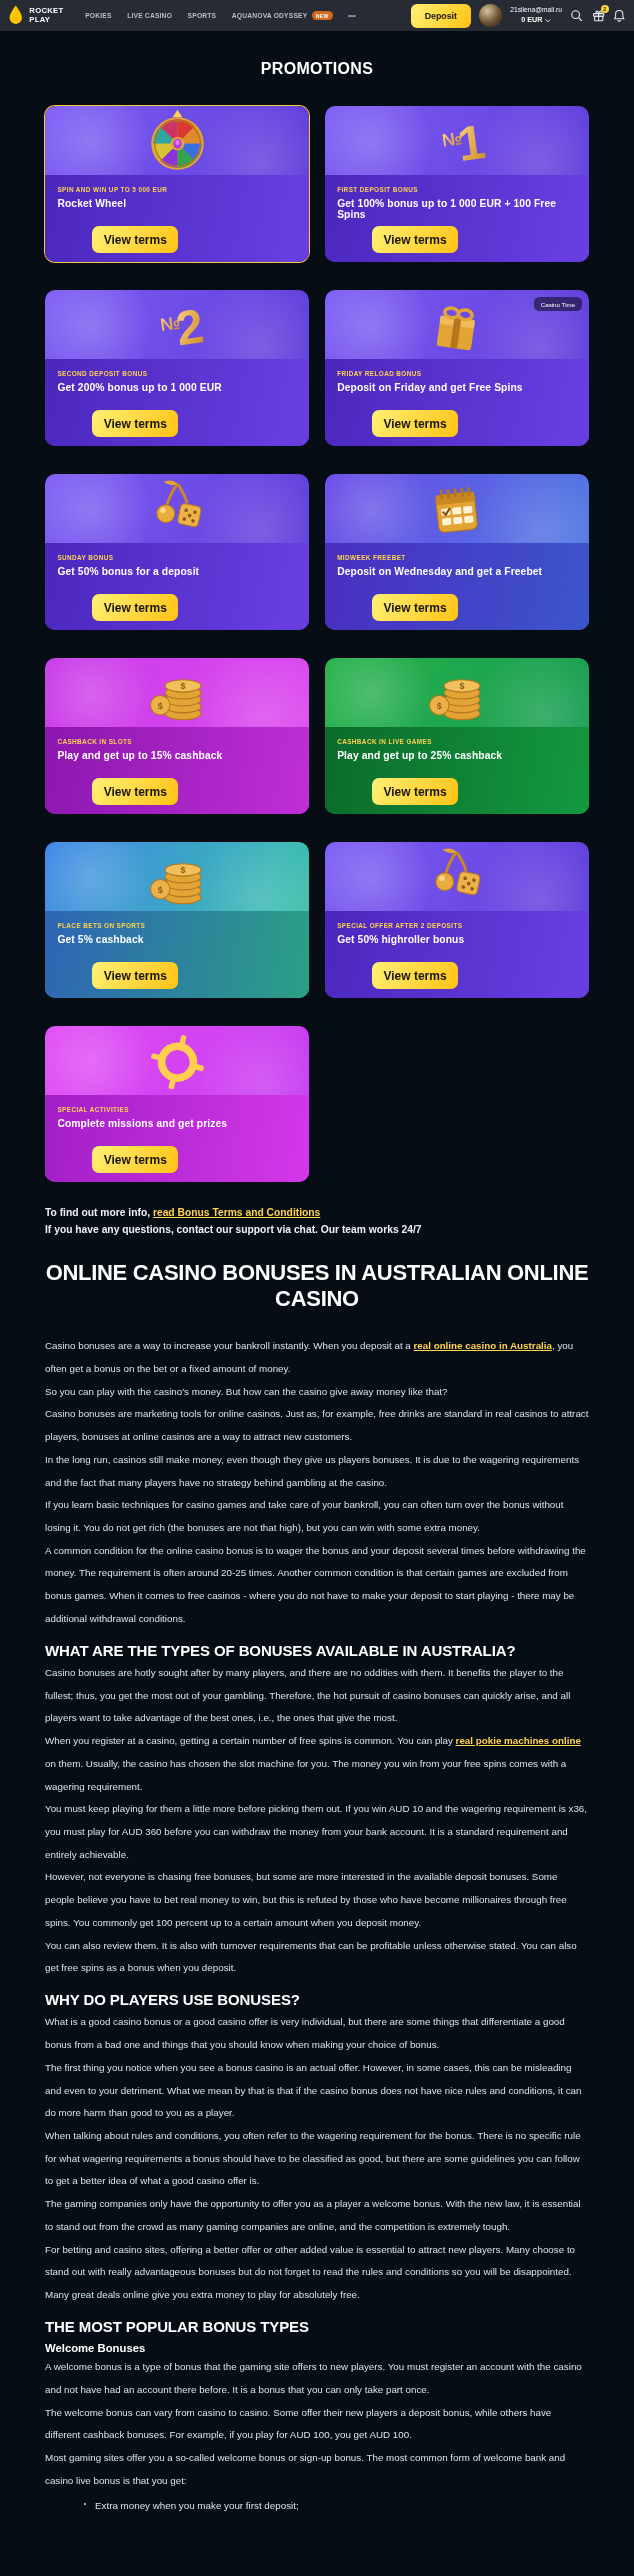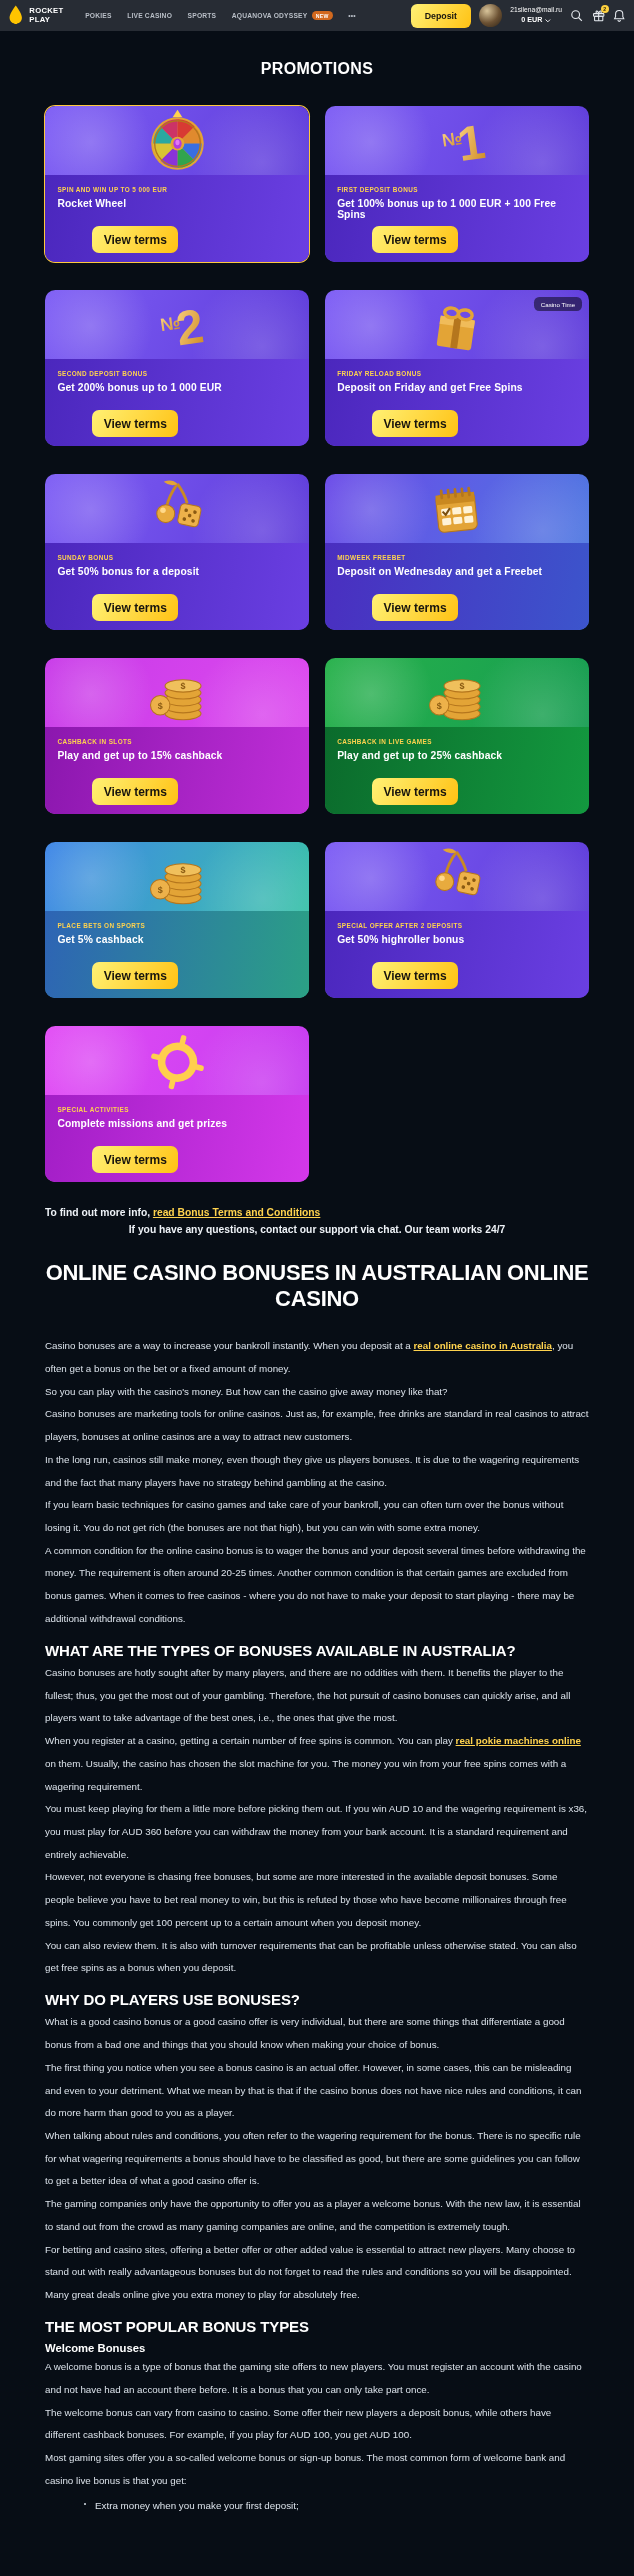--- a/index.html
+++ b/index.html
@@ -29,21 +29,21 @@
   .card-art::before{content:"";position:absolute;width:134px;height:134px;left:-20.6px;top:-31px;border-radius:50%;background:radial-gradient(circle,rgba(255,255,255,.20),rgba(255,255,255,0) 65%);}
   .card-art::after{content:"";position:absolute;width:155px;height:155px;right:-31px;top:-20.6px;border-radius:50%;background:radial-gradient(circle,rgba(255,255,255,.16),rgba(255,255,255,0) 65%);}
   .card-motif{position:absolute;top:3.1px;left:0;right:0;display:flex;justify-content:center;z-index:1;}
   .card-panel{position:absolute;left:0;right:0;top:69px;bottom:0;padding:10.8px 12.4px;box-sizing:border-box;z-index:2;}
   .card-kicker{color:#ffd34e;font-size:6.4px;font-weight:bold;letter-spacing:0.4px;text-transform:uppercase;}
   .card-title{color:#fff;font-size:10.3px;font-weight:bold;margin-top:5px;letter-spacing:0.1px;}
   .btn-terms{position:absolute;left:12.4px;bottom:9.3px;background:linear-gradient(120deg,#fff175,#ffc214);border:none;border-radius:7px;font-size:12px;font-weight:bold;color:#18150e;padding:6.2px 11.3px;cursor:pointer;font-family:inherit;margin-left:35px;}
   .card-badge{position:absolute;top:7.2px;right:7.2px;background:rgba(18,14,40,.6);color:#fff;font-size:6.2px;padding:3.6px 6.7px;border-radius:5.2px;z-index:3;}
   
   .notes{width:544px;margin:25px auto 0;font-size:10.3px;font-weight:bold;color:#eef2f7;}
-  .notes .row2{margin-top:6.2px;text-align:center;}
+  .notes .row2{margin-top:6.2px;}
   .lnk{color:#ffd34e;font-weight:bold;text-decoration:underline;cursor:pointer;}
   .article{width:544px;margin:0 auto;padding-bottom:15.5px;}
   .article h1{text-align:center;font-size:22px;font-weight:bold;color:#fff;letter-spacing:-0.3px;margin:25px 0 23px;}
   .article h2{font-size:15px;font-weight:bold;color:#fff;letter-spacing:-0.1px;margin:11.3px 0 3.1px;}
   .article h3{font-size:11.3px;font-weight:bold;color:#fff;margin:7.2px 0 2.1px;}
   .article p{font-size:9.8px;line-height:2.32;margin:0;color:#dbe2ea;}
   .article ul{margin:2.1px 0;padding-left:50px;list-style:none;}
   .article li{font-size:9.8px;line-height:2.32;color:#dbe2ea;position:relative;}
   .article li::before{content:"\2022";position:absolute;left:-11.3px;font-size:7.2px;color:#c9d1da;top:1px;}
 </style>

